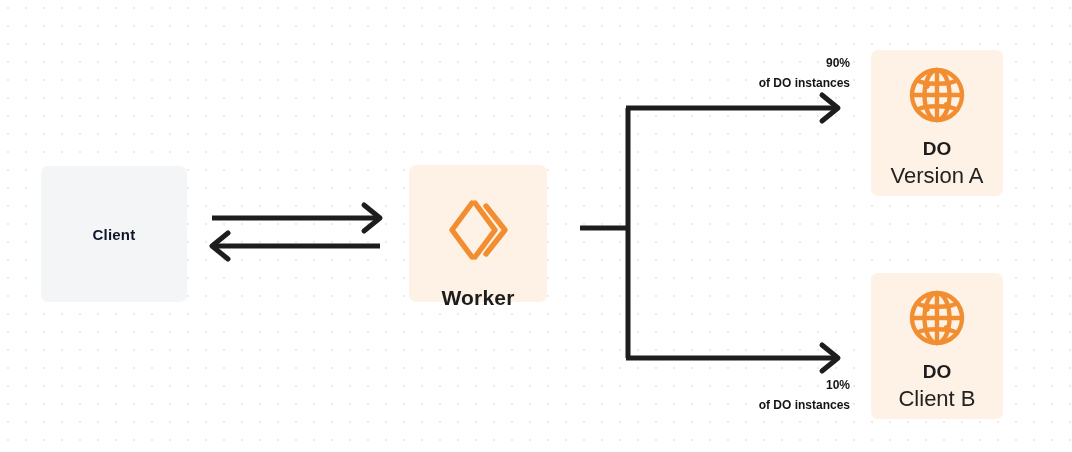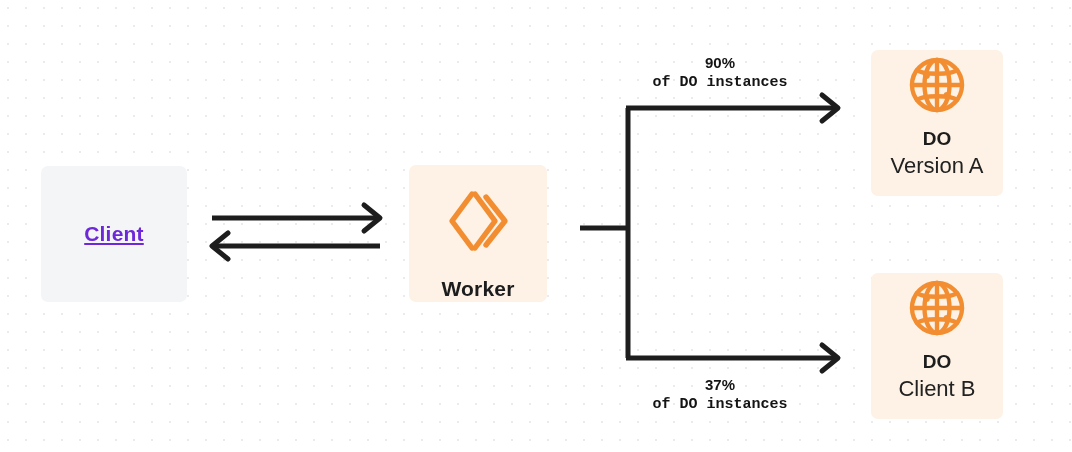--- a/index.html
+++ b/index.html
@@ -36,37 +36,36 @@
   
   #client-node {
     left: 41px;
     top: 166px;
     width: 146px;
     height: 136px;
     background: #f4f5f7;
     border-radius: 7px;
   }
   #client-node .node-title {
-    font-size: 21px;
-    font-weight: bold;
-    color: #6d28d9;
+    font-size: 15px;
+    font-weight: bold;
+    color: #0f172a;
     letter-spacing: 0.2px;
-    text-decoration: underline;
   }
 
   
   #worker-node {
     left: 409px;
     top: 165px;
     width: 138px;
     height: 137px;
     background: #fdf2e5;
     border-radius: 7px;
     justify-content: flex-start;
-    padding-top: 20px;
+    padding-top: 29px;
   }
   #worker-node .node-title {
     font-size: 21px;
     font-weight: bold;
     color: #1d1d1d;
     margin-top: 20px;
     letter-spacing: 0.2px;
   }
   .worker-logo {
     width: 72px;
@@ -75,21 +74,21 @@
   }
 
   
   .do-node {
     left: 871px;
     width: 132px;
     height: 146px;
     background: #fdf2e5;
     border-radius: 7px;
     justify-content: flex-start;
-    padding-top: 4px;
+    padding-top: 14px;
   }
   #do-a-node { top: 50px; }
   #do-b-node { top: 273px; }
   .do-node .node-title {
     font-size: 19px;
     font-weight: bold;
     color: #1d1d1d;
     margin-top: 12px;
   }
   .do-node .node-sub {
@@ -110,31 +109,31 @@
     left: 0;
     top: 0;
     width: 1072px;
     height: 452px;
     pointer-events: none;
   }
 
   
   .edge-label {
     position: absolute;
-    text-align: center;
+    text-align: right;
     color: #141414;
-    font-size: 15px;
+    font-size: 12px;
     font-weight: bold;
     line-height: 20px;
     width: 260px;
   }
   #label-top    { left: 590px; top: 53px; }
   #label-bottom { left: 590px; top: 375px; }
   .edge-label .pct { display: block; }
-  .edge-label .desc { display: block; font-family: Liberation Mono, monospace; }
+  .edge-label .desc { display: block; }
 </style>
 </head>
 <body>
 
 <div id="canvas">
 
   <svg id="wires" viewBox="0 0 1072 452" width="1072" height="452" aria-hidden="true">
     <g fill="none" stroke="#1d1d1d" stroke-width="5" stroke-linecap="butt" stroke-linejoin="miter">
 
       <line x1="212" y1="218" x2="378" y2="218"></line>
@@ -215,17 +214,17 @@
     <span class="node-title">DO</span>
     <span class="node-sub">Client B</span>
   </div>
 
   <div class="edge-label" id="label-top">
     <span class="pct">90%</span>
     <span class="desc">of DO instances</span>
   </div>
 
   <div class="edge-label" id="label-bottom">
-    <span class="pct">37%</span>
+    <span class="pct">10%</span>
     <span class="desc">of DO instances</span>
   </div>
 
 </div>
 
 </body></html>

